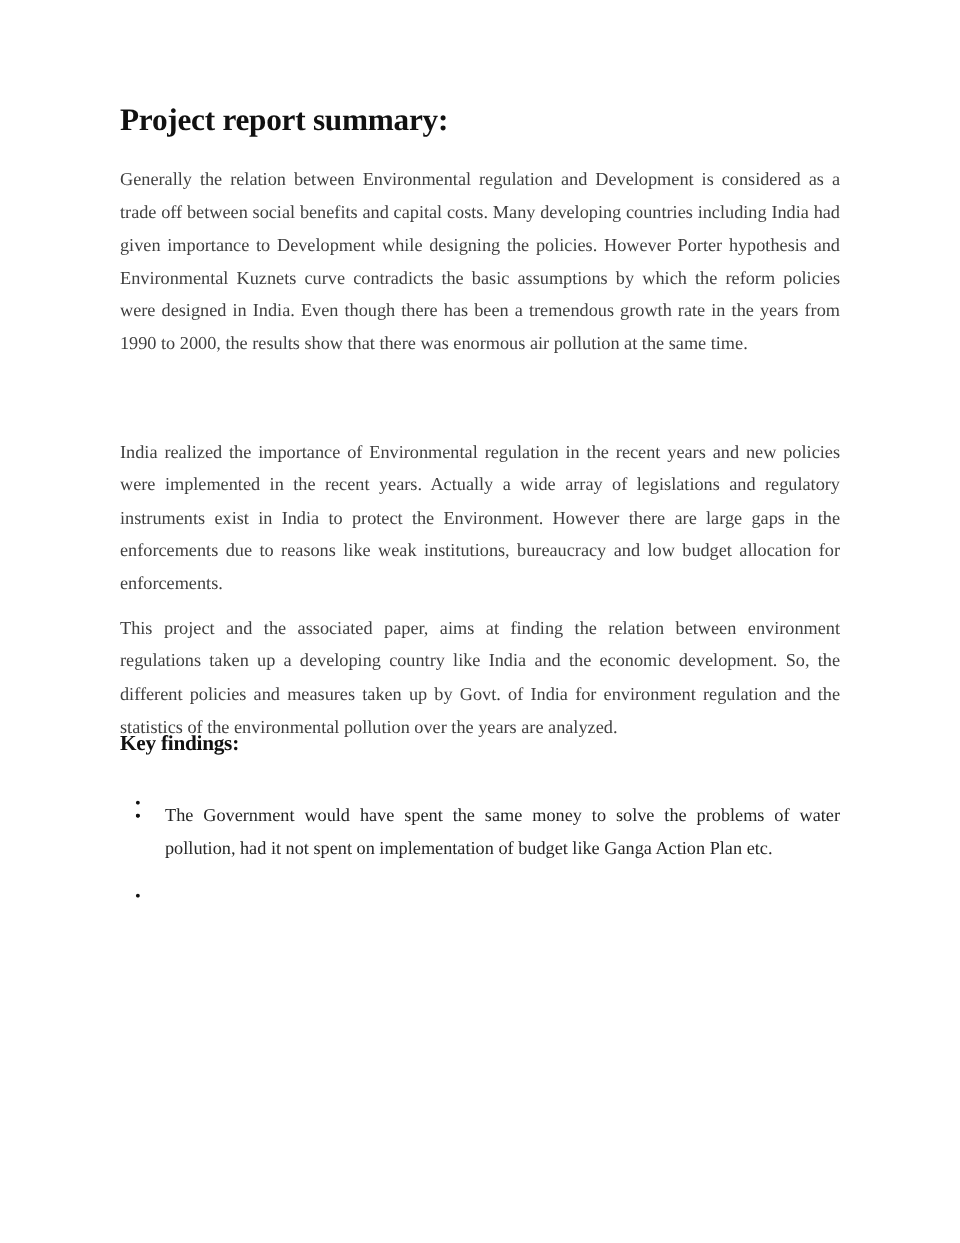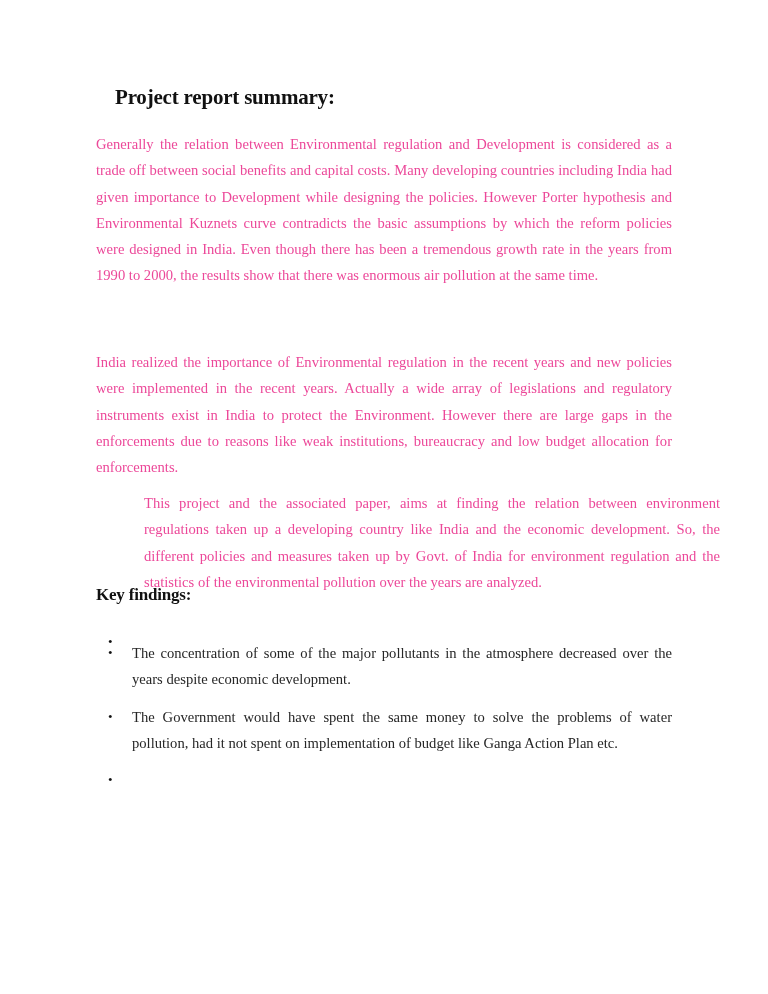--- a/index.html
+++ b/index.html
@@ -25,45 +25,44 @@
       margin: 0;
       font-family: "Liberation Serif", "DejaVu Serif", serif;
       font-weight: bold;
       color: #111111;
       letter-spacing: -0.2px;
     }
     #heading-summary {
       position: absolute;
       top: 83px;
       left: 0;
-      font-size: 21px;
+      font-size: 25px;
       line-height: 28px;
-      margin-left: 19px;
     }
     #heading-findings {
       position: absolute;
       top: 580px;
       left: 0;
       font-size: 17px;
       line-height: 30px;
     }
     .para {
       position: absolute;
       left: 0;
       width: 576px;
       margin: 0;
       font-size: 14.6px;
       line-height: 26.3px;
       text-align: justify;
       text-align-last: left;
-      color: #ec4899;
+      color: #404040;
     }
     #para-1 { top: 131px; }
     #para-2 { top: 337px; margin-top: 12px; }
-    #para-3 { top: 490px; margin-left: 48px; }
+    #para-3 { top: 490px; }
     ul.findings {
       position: absolute;
       top: 629px;
       left: 0;
       width: 576px;
       margin: 0;
       padding: 0;
       list-style: none;
     }
     ul.findings li {
@@ -98,21 +97,20 @@
   <p class="para" id="para-3">This project and the associated paper, aims at finding the relation between environment regulations taken up a developing country like India and the economic development. So, the different policies and measures taken up by Govt. of India for environment regulation and the statistics of the environmental pollution over the years are analyzed.</p>
 
   <h1 class="section-heading" id="heading-findings">Key findings:</h1>
 
   <ul class="findings">
     <li>
       <span class="bullet">•</span>
     </li>
     <li>
       <span class="bullet">•</span>
-      <span>The concentration of some of the major pollutants in the atmosphere decreased over the years despite economic development.</span>
     </li>
     <li>
       <span class="bullet">•</span>
       <span>The Government would have spent the same money to solve the problems of water pollution, had it not spent on implementation of budget like Ganga Action Plan etc.</span>
     </li>
     <li>
       <span class="bullet">•</span>
     </li>
   </ul>
 

